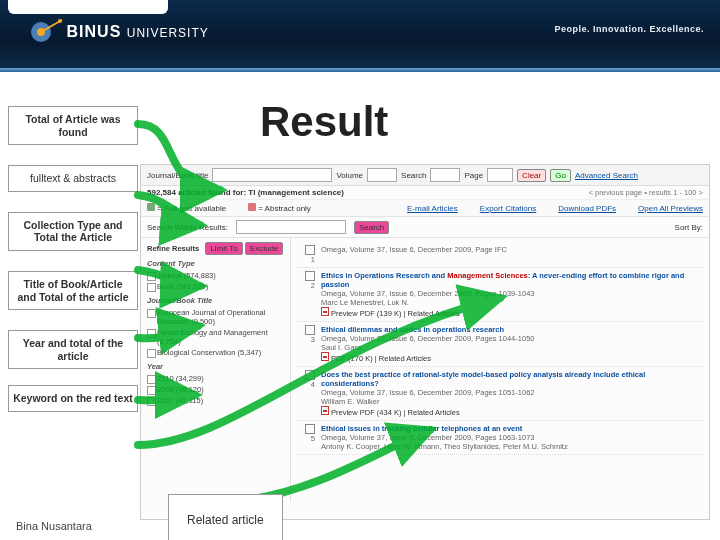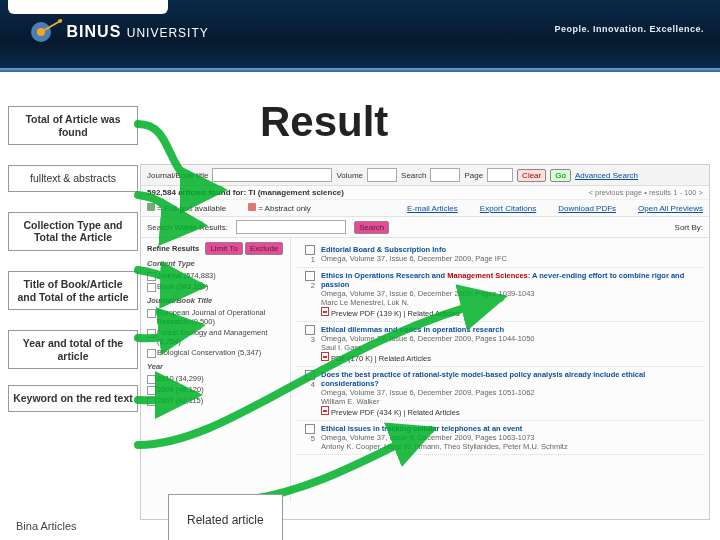--- a/index.html
+++ b/index.html
@@ -135,21 +135,20 @@
       <div class="facet-item">Biological Conservation (5,347)</div>
       <div class="facet-head">Year</div>
       <div class="facet-item">2010 (34,299)</div>
       <div class="facet-item">2009 (49,120)</div>
       <div class="facet-item">2007 (42,115)</div>
     </div>
     <div class="results">
       <div class="res">
         <div class="num"><span class="chk"></span><br><span>1</span></div>
         <div class="body">
-          <div class="title-line">Editorial Board &amp; Subscription Info</div>
           <div class="meta">Omega, Volume 37, Issue 6, December 2009, Page IFC</div>
         </div>
       </div>
       <div class="res">
         <div class="num"><span class="chk"></span><br><span>2</span></div>
         <div class="body">
           <div class="title-line"><span>Ethics in Operations Research and </span><span class="kw-red">Management Sciences</span><span>: A never-ending effort to combine rigor and passion</span></div>
           <div class="meta">Omega, Volume 37, Issue 6, December 2009, Pages 1039-1043</div>
           <div class="meta">Marc Le Menestrel, Luk N.</div>
           <div class="links"><span class="pdf-ic"></span><span>Preview   PDF (139 K) | Related Articles</span></div>
@@ -194,13 +193,13 @@
   <path class="arrow-path" d="M138,124 C180,124 160,190 220,190" marker-end="url(#ah)"></path>
   <path class="arrow-path" d="M138,195 C178,200 160,222 200,225" marker-end="url(#ah)"></path>
   <path class="arrow-path" d="M138,270 C175,275 165,285 200,286" marker-end="url(#ah)"></path>
   <path class="arrow-path" d="M138,338 C175,340 165,330 198,326" marker-end="url(#ah)"></path>
   <path class="arrow-path" d="M138,400 C175,402 160,395 195,395" marker-end="url(#ah)"></path>
   <path class="arrow-path" d="M138,445 C230,445 330,340 500,298" marker-end="url(#ah)"></path>
   <path class="arrow-path" d="M246,500 C320,490 380,450 430,430" marker-end="url(#ah)"></path>
 </svg>
 
 <div class="related">Related article</div>
-<div class="footer">Bina Articles</div>
+<div class="footer">Bina Nusantara</div>
 
 </body></html>

